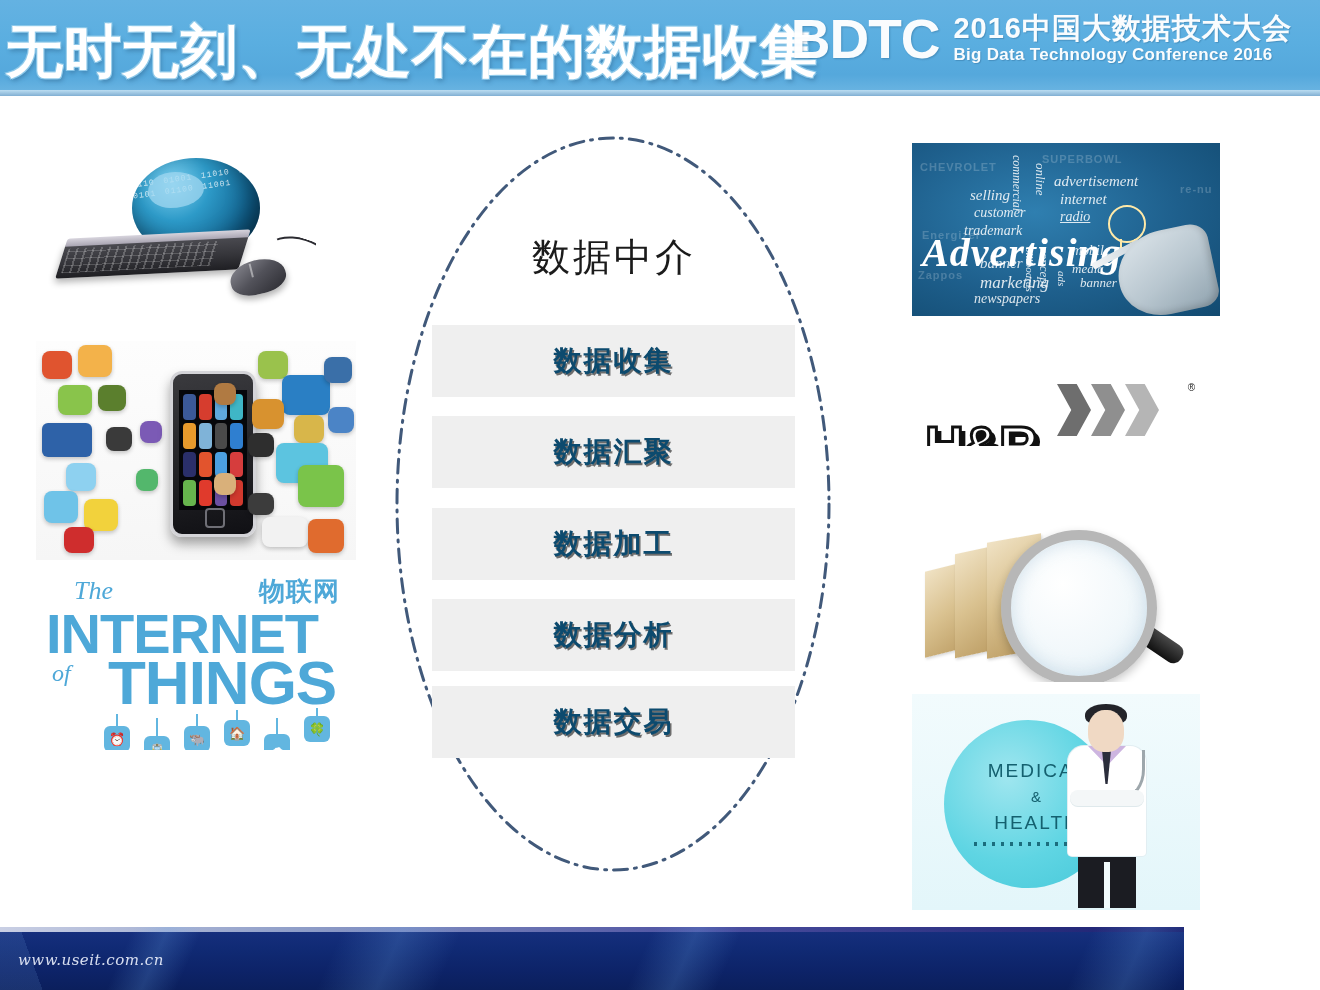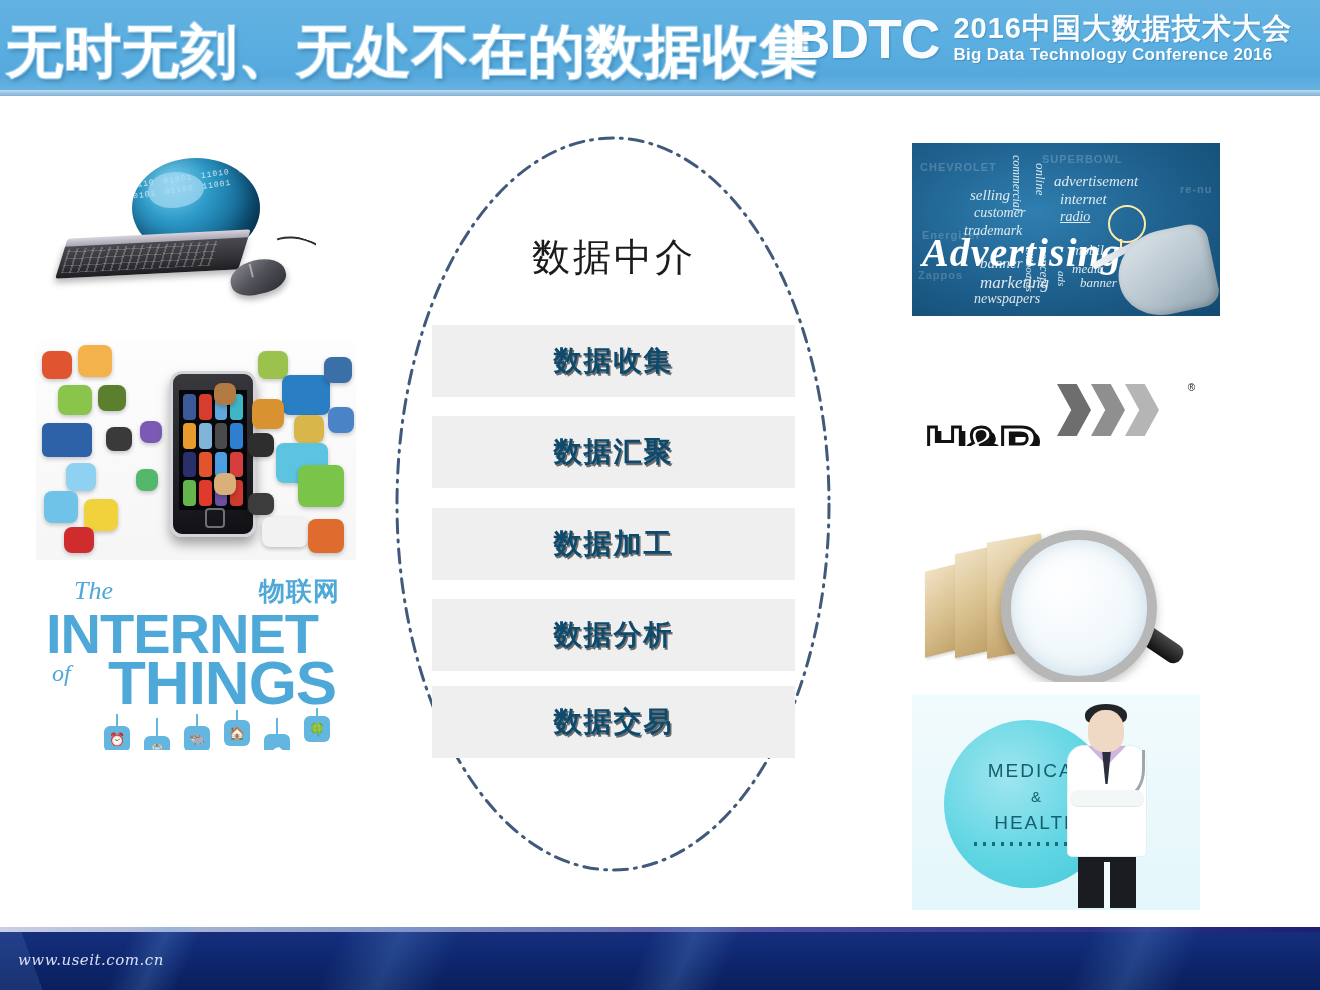--- a/index.html
+++ b/index.html
@@ -343,21 +343,21 @@
     background:#f4f7f8; border-radius:8px; box-shadow:0 1px 0 #dfe9ec; }
   .doc-legs { position:absolute; left:166px; top:158px; width:58px; height:56px;
     background:#1b1c22; border-radius:4px 4px 0 0; }
   .doc-legs:after{ content:""; position:absolute; left:26px; top:10px; width:6px; height:46px;
     background:#f2fbfd; }
 
   
   #footer {
     position: absolute;
     left: 0; bottom: 0;
-    width: 1320px; height: 63px;
+    width: 1184px; height: 63px;
     background:
       linear-gradient(115deg, rgba(255,255,255,.07) 0 2px, transparent 2px 60px),
       linear-gradient(70deg, rgba(120,170,230,.14) 0 40px, transparent 40px 150px),
       linear-gradient(180deg,#17307f 0%,#102a74 35%,#0d2368 70%,#0b1f5c 100%);
     overflow: hidden;
   }
   #footer:before {
     content:"";
     position:absolute; left:0; top:0; width:100%; height:5px;
     background: linear-gradient(90deg,#c9cfe4 0%,#8f9ec8 25%,#4b4fa0 60%,#2b2f80 85%,#1b2170 100%);

